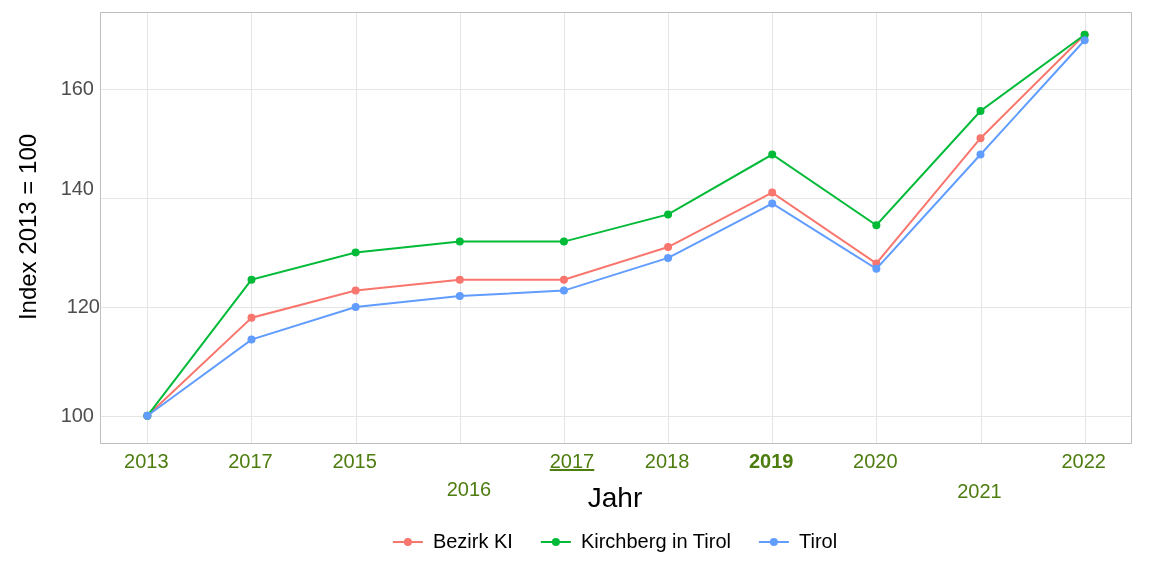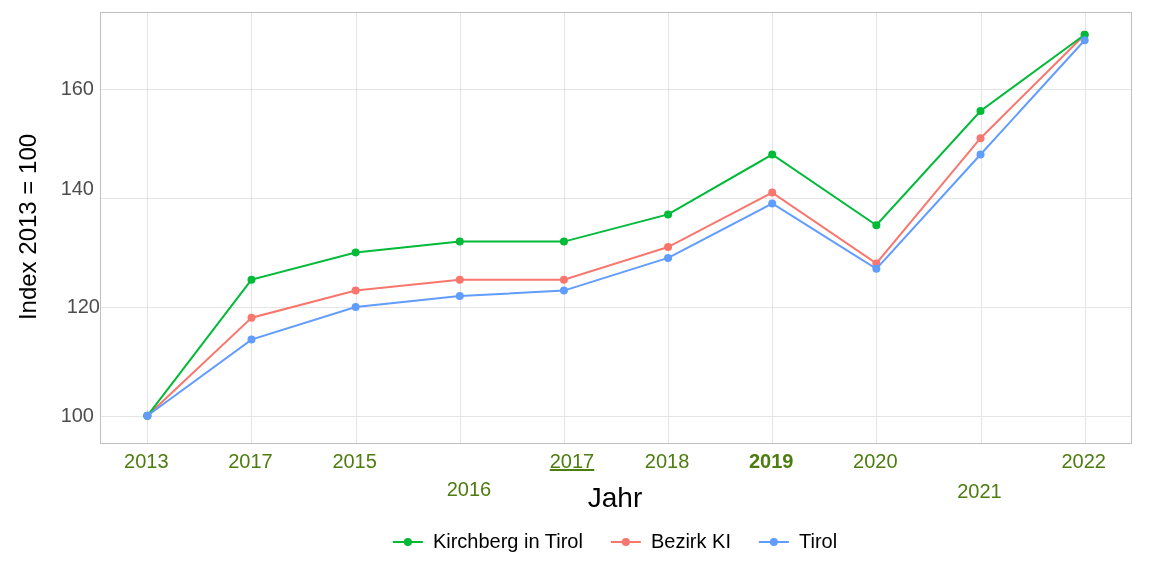--- a/index.html
+++ b/index.html
@@ -145,31 +145,31 @@
         <circle cx="775.3611111111111" cy="255.8227848101266" r="4" fill="#619CFF"></circle>
         <circle cx="879.5055555555555" cy="141.51898734177212" r="4" fill="#619CFF"></circle>
         <circle cx="983.65" cy="27.215189873417728" r="4" fill="#619CFF"></circle>
       </svg>
     </div>
   <div class="axis-title-y" id="ylab" style="left: 28px; top: 227px;">Index  2013  =  100</div>
   <div class="axis-title-x" id="xlab" style="left: 615px; top: 482px;">Jahr</div>
   <div class="legend" id="legend" style="left: 615px; top: 530px; transform: translateX(-50%);">
       <div class="legend-item">
         <div class="legend-key">
+          <div class="legend-line" style="background: rgb(248, 118, 109);"></div>
+          <div class="legend-dot" style="background: rgb(248, 118, 109);"></div>
+        </div>
+        <span>Bezirk KI</span>
+      </div>
+      <div class="legend-item">
+        <div class="legend-key">
           <div class="legend-line" style="background: rgb(0, 186, 56);"></div>
           <div class="legend-dot" style="background: rgb(0, 186, 56);"></div>
         </div>
         <span>Kirchberg in Tirol</span>
-      </div>
-      <div class="legend-item">
-        <div class="legend-key">
-          <div class="legend-line" style="background: rgb(248, 118, 109);"></div>
-          <div class="legend-dot" style="background: rgb(248, 118, 109);"></div>
-        </div>
-        <span>Bezirk KI</span>
       </div>
       <div class="legend-item">
         <div class="legend-key">
           <div class="legend-line" style="background: rgb(97, 156, 255);"></div>
           <div class="legend-dot" style="background: rgb(97, 156, 255);"></div>
         </div>
         <span>Tirol</span>
       </div>
     </div>
 <div class="tick-label-x" style="left: 146.35px; top: 450px;">2013</div>

